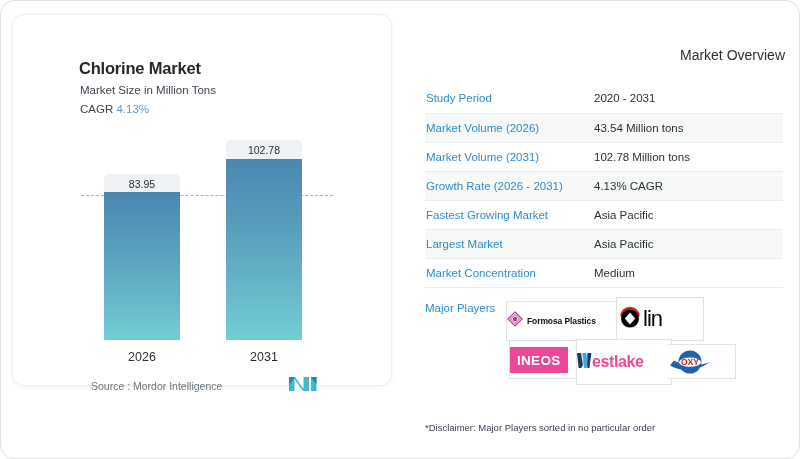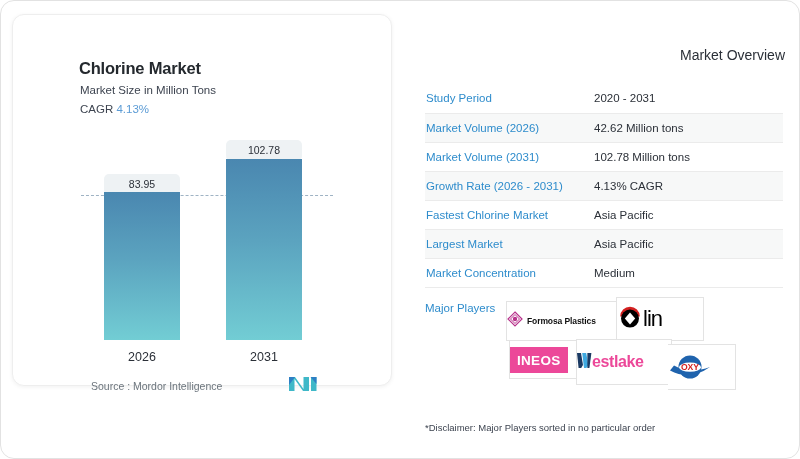--- a/index.html
+++ b/index.html
@@ -119,21 +119,21 @@
     position:absolute;
     background:#ffffff;
     border:1px solid #e3e3e3;
     display:flex;align-items:center;
     box-sizing:border-box;
   }
   #cell-formosa{left:0px;top:4px;width:110px;height:40px;border-right:none;}
   #cell-olin{left:110px;top:0px;width:88px;height:44px;}
   #cell-ineos{left:3px;top:44px;width:84px;height:38px;border-top:none;}
   #cell-westlake{left:70px;top:42px;width:96px;height:46px;}
-  #cell-oxy{left:162px;top:47px;width:68px;height:46px;border-left:none;}
+  #cell-oxy{left:162px;top:47px;width:68px;height:35px;border-left:none;}
 
   .formosa-wrap{display:flex;align-items:center;gap:4px;}
   .formosa-txt{font-size:8.5px;font-weight:700;color:#111;letter-spacing:-0.1px;}
   .olin-wrap{display:flex;align-items:center;}
   .olin-lin{font-size:22px;font-weight:400;color:#000;letter-spacing:-1px;line-height:1;}
   .ineos-box{background:#ec4899;padding:4px 7px;}
   .ineos-txt{font-size:13.5px;font-weight:700;color:#fff;letter-spacing:0.3px;}
   .westlake-wrap{display:flex;align-items:center;}
   .westlake-txt{font-size:16px;font-weight:700;color:#ec4899;letter-spacing:-0.4px;}
   .oxy-wrap{position:relative;width:44px;height:26px;}
@@ -183,32 +183,32 @@
     <div class="overview-title">Market Overview</div>
 
     <table class="table">
       <tbody>
         <tr>
           <td class="k">Study Period</td>
           <td class="v">2020 - 2031</td>
         </tr>
         <tr class="alt">
           <td class="k">Market Volume (2026)</td>
-          <td class="v">42.62 Million tons</td>
+          <td class="v">43.54 Million tons</td>
         </tr>
         <tr>
           <td class="k">Market Volume (2031)</td>
           <td class="v">102.78 Million tons</td>
         </tr>
         <tr class="alt">
           <td class="k">Growth Rate (2026 - 2031)</td>
           <td class="v">4.13% CAGR</td>
         </tr>
         <tr>
-          <td class="k">Fastest Chlorine Market</td>
+          <td class="k">Fastest Growing Market</td>
           <td class="v">Asia Pacific</td>
         </tr>
         <tr class="alt">
           <td class="k">Largest Market</td>
           <td class="v">Asia Pacific</td>
         </tr>
         <tr>
           <td class="k">Market Concentration</td>
           <td class="v">Medium</td>
         </tr>

